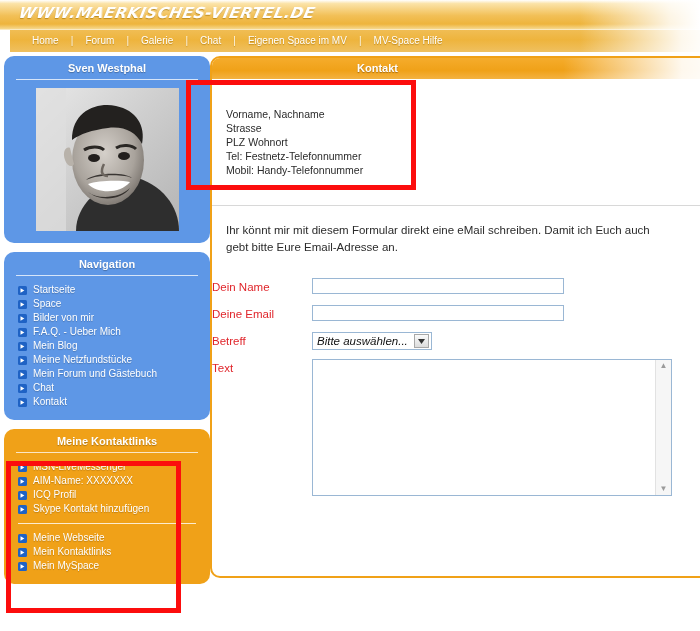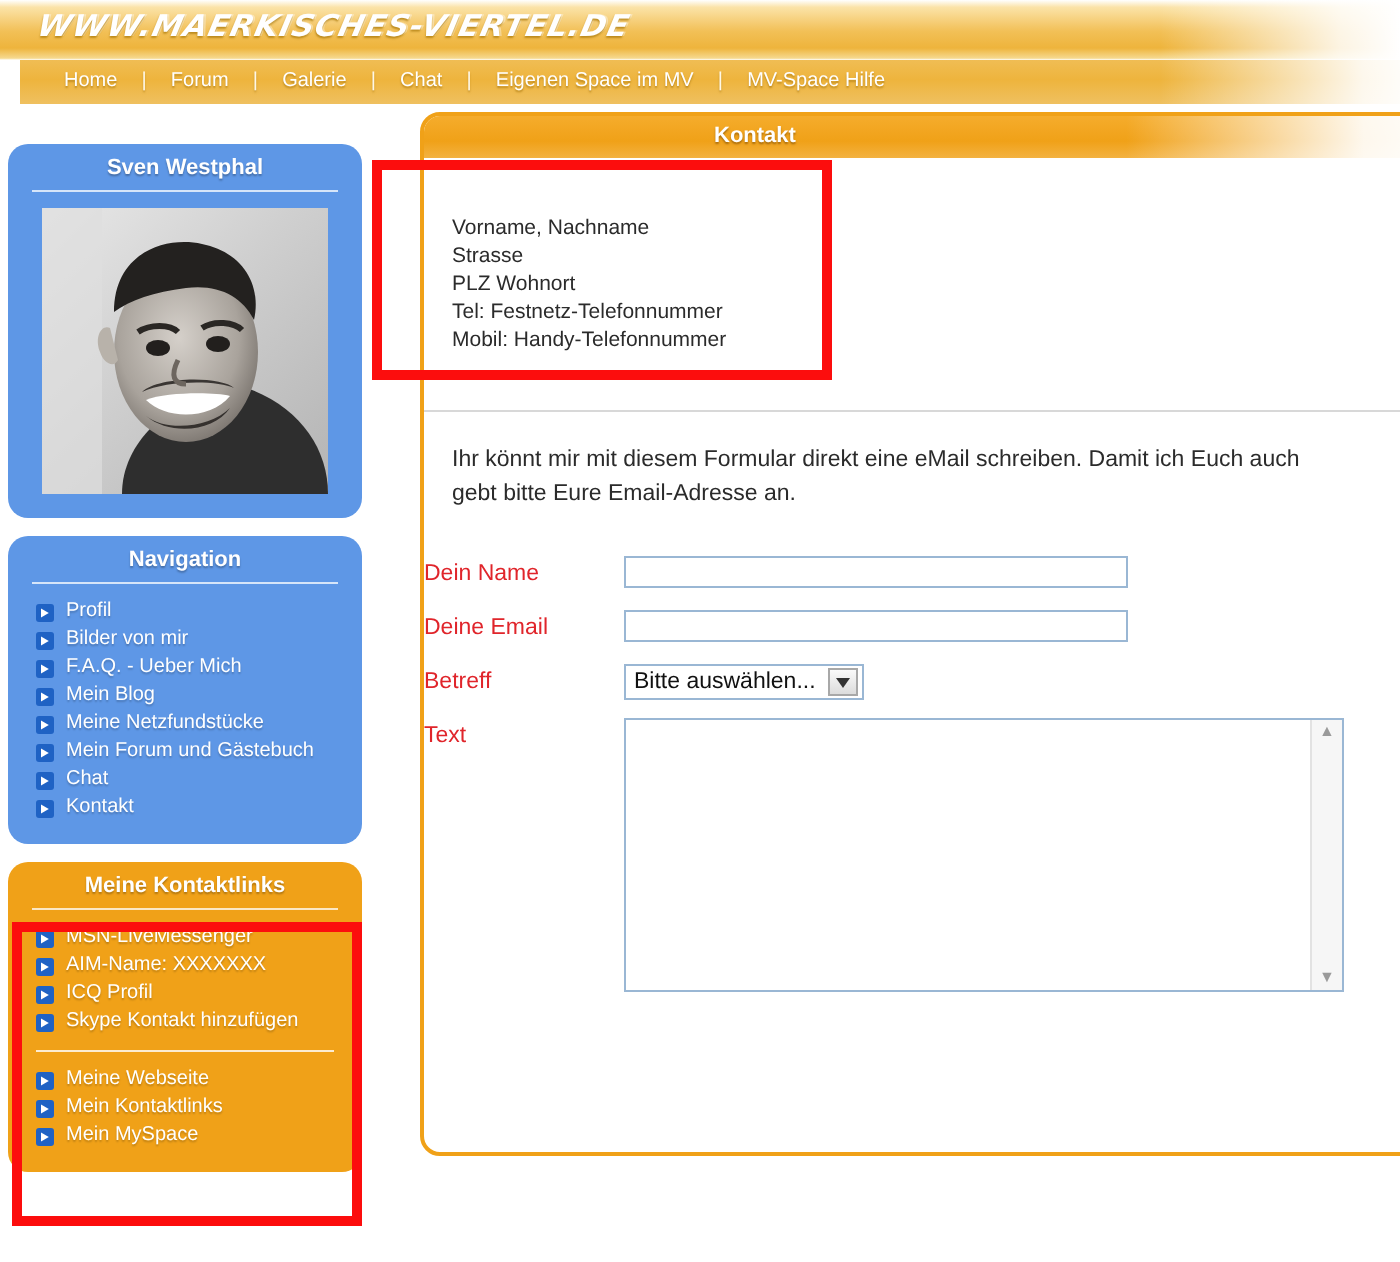--- a/index.html
+++ b/index.html
@@ -75,22 +75,22 @@
     display:inline-block;
     color:#fff8e6;
     font-size:10px;
     padding:0 9px;
     text-shadow: 0 1px 1px rgba(175,125,20,.6);
   }
 
   
   #left-column {
     position: absolute;
-    left: 4px; top: 72px;
-    width: 177px;
+    left: 4px; top: 56px;
+    width: 206px;
     border-radius: 14px;
   }
   .panel {
     border-radius: 10px;
     overflow: hidden;
     margin-bottom: 9px;
     position: relative;
   }
   .panel-blue { background: #5e97e6; }
   .panel-orange { background: #f0a118; }
@@ -243,20 +243,21 @@
     background: #ffffff;
     padding: 0 2px 0 4px;
     box-sizing: border-box;
     cursor: pointer;
   }
   .select-value {
     font-size: 11.5px;
     color: #111;
     padding-right: 6px;
     white-space: nowrap;
+    font-style: italic;
   }
   .select-arrow {
     width: 15px; height: 14px;
     background: linear-gradient(180deg, #fafafa, #dcdcdc);
     border: 1px solid #a8a8a8;
     display: flex; align-items: center; justify-content: center;
     box-sizing: border-box;
   }
   .textarea-box {
     width: 360px;
@@ -369,21 +370,28 @@
   <div class="panel panel-blue">
     <div class="panel-title">Navigation</div>
     <div class="panel-rule"></div>
     <div class="panel-body">
       <ul class="link-list">
         <li>
           <svg class="bullet-icon" viewBox="0 0 9 9">
               <rect x="0" y="0" width="9" height="9" rx="1.5" fill="#1f62c4"></rect>
               <path d="M2.5 2.2 L6.4 4.5 L2.5 6.8 Z" fill="#ffffff"></path>
             </svg>
-          <span class="link-label">Profil</span>
+          <span class="link-label">Startseite</span>
+        </li>
+        <li>
+          <svg class="bullet-icon" viewBox="0 0 9 9">
+              <rect x="0" y="0" width="9" height="9" rx="1.5" fill="#1f62c4"></rect>
+              <path d="M2.5 2.2 L6.4 4.5 L2.5 6.8 Z" fill="#ffffff"></path>
+            </svg>
+          <span class="link-label">Space</span>
         </li>
         <li>
           <svg class="bullet-icon" viewBox="0 0 9 9">
               <rect x="0" y="0" width="9" height="9" rx="1.5" fill="#1f62c4"></rect>
               <path d="M2.5 2.2 L6.4 4.5 L2.5 6.8 Z" fill="#ffffff"></path>
             </svg>
           <span class="link-label">Bilder von mir</span>
         </li>
         <li>
           <svg class="bullet-icon" viewBox="0 0 9 9">

